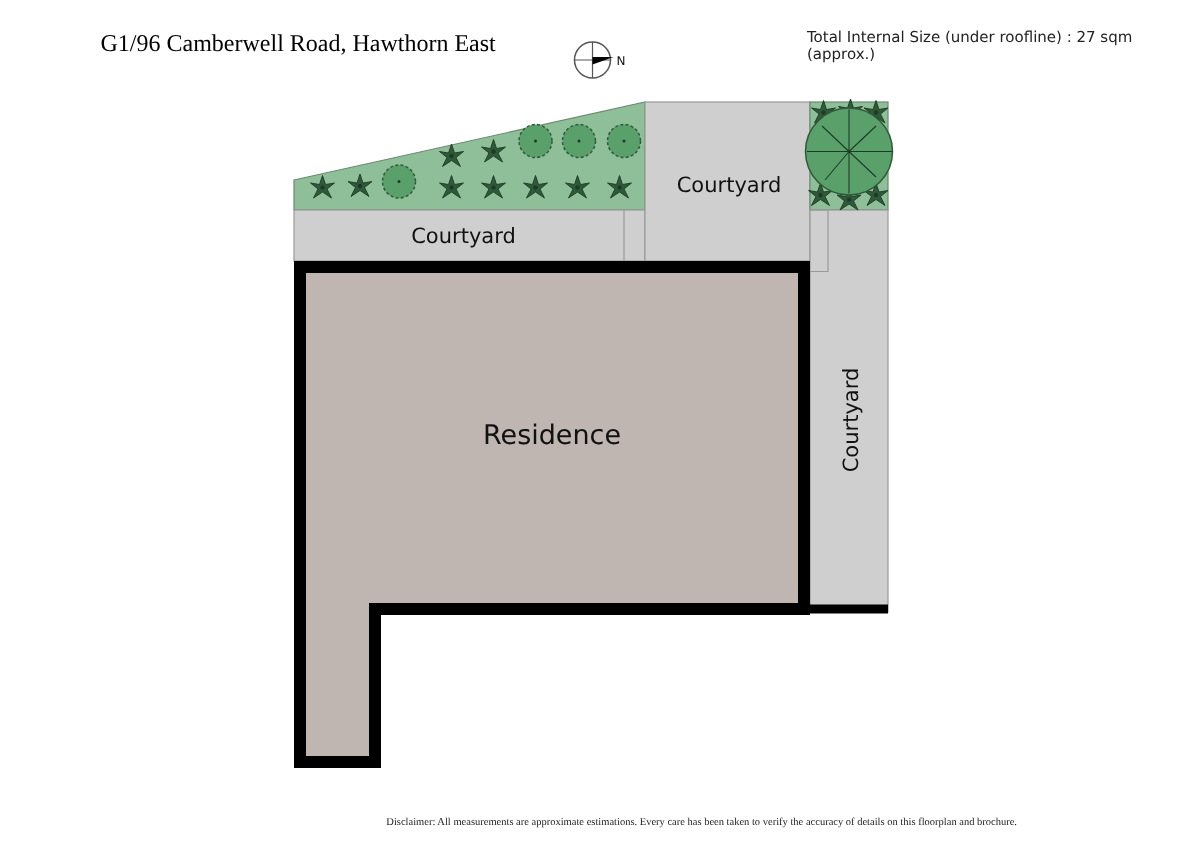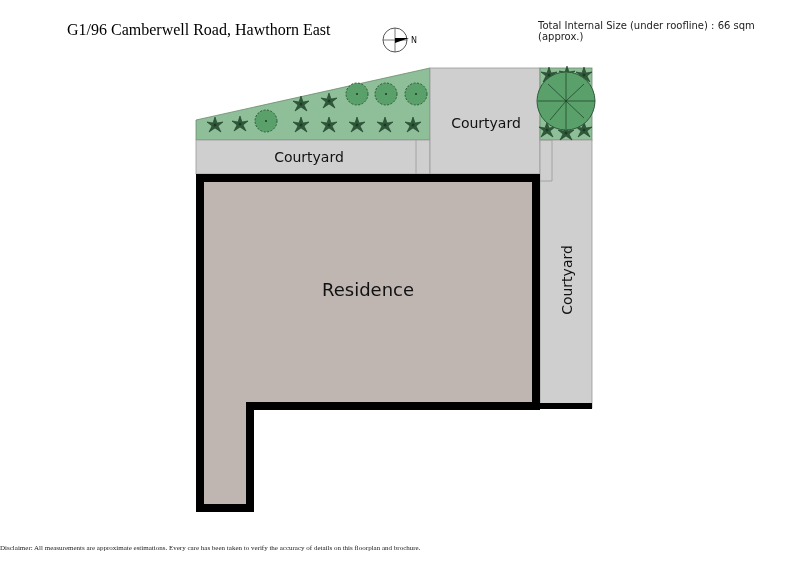--- a/index.html
+++ b/index.html
@@ -1,27 +1,27 @@
 <!DOCTYPE html>
 <html><head>
 <meta charset="utf-8">
 <style>
   html,body{margin:0;padding:0;background:#fff;}
   body{width:800px;height:566px;position:relative;overflow:hidden;}
   .title{position:absolute;left:67px;top:21px;font-family:"Liberation Serif",serif;font-size:16px;color:#000000;}
   .size{position:absolute;left:538px;top:20px;font-family:"DejaVu Sans",sans-serif;font-size:10px;color:#222;}
-  .disclaimer{position:absolute;left:0;width:678px;top:544px;text-align:left;font-family:"Liberation Serif",serif;font-size:7px;color:#222;}
+  .disclaimer{position:absolute;left:0;width:678px;top:544px;text-align:right;font-family:"Liberation Serif",serif;font-size:7px;color:#222;}
   svg{position:absolute;left:0;top:0;}
   .lbl{font-family:"DejaVu Sans",sans-serif;fill:#111;}
 </style>
 </head>
 <body>
 
 <div class="title">G1/96 Camberwell Road, Hawthorn East</div>
-<div class="size">Total Internal Size (under roofline) :  66 sqm (approx.)</div>
+<div class="size">Total Internal Size (under roofline) :  27 sqm (approx.)</div>
 
 <svg width="800" height="566" viewBox="0 0 800 566">
   <defs>
     <g id="star">
       <path d="M0,-8 L2,-2 L8,-3 L3,1 L6,7 L0,3 L-6,7 L-3,1 L-8,-3 L-2,-2 Z" fill="#2f5a3a" stroke="#1d3a25" stroke-width="0.6"></path>
       <circle r="1.5" fill="#1d3a25"></circle>
     </g>
     <g id="shrub">
       <circle r="11" fill="#5aa06a" stroke="#2f5a3a" stroke-width="1" stroke-dasharray="2,1.5"></circle>
       <circle r="1" fill="#1d3a25"></circle>

